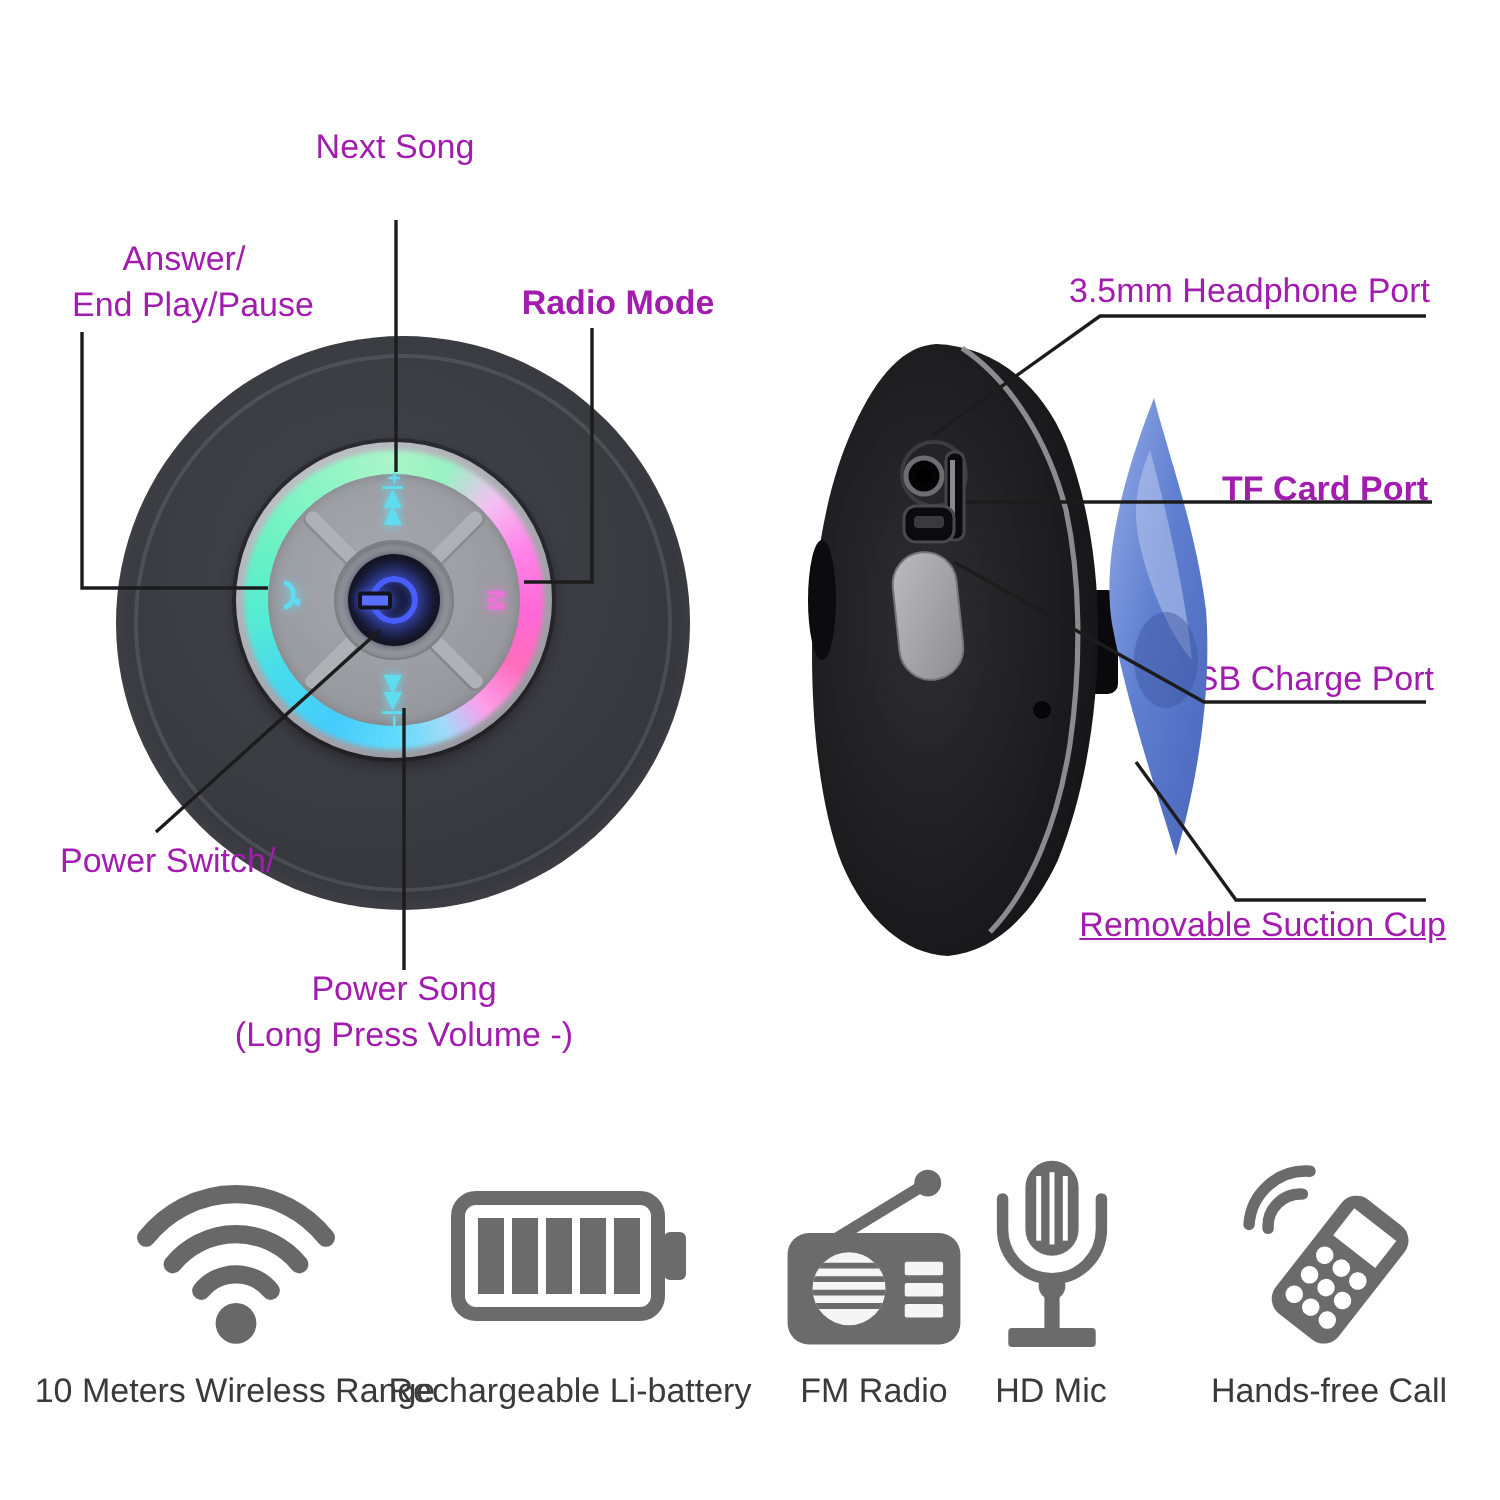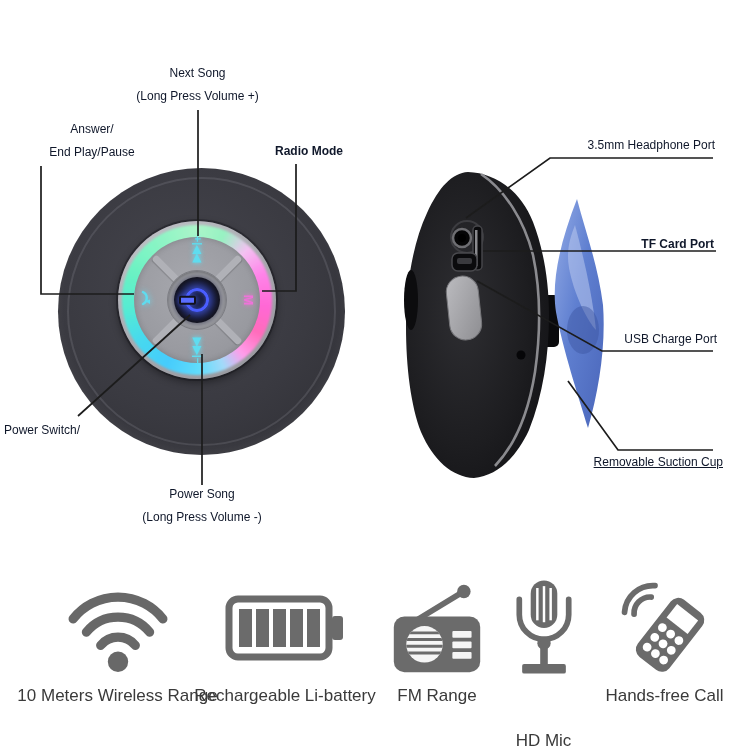--- a/index.html
+++ b/index.html
@@ -1,23 +1,23 @@
 <!DOCTYPE html>
 <html><head>
 <meta charset="utf-8">
 <style>
   html,body{margin:0;padding:0;background:#fff;}
   .stage{position:relative;width:750px;height:750px;background:#ffffff;overflow:hidden;
          font-family:"Liberation Sans",sans-serif;}
 
   
-  .lbl{position:absolute;font-size:12px;line-height:23px;color:#0f172a;white-space:nowrap;}
+  .lbl{position:absolute;font-size:17px;line-height:23px;color:#a21caf;white-space:nowrap;}
   .ta-c{text-align:center;}
   .ta-r{text-align:right;margin-left:32px;}
-  .ta-l{text-align:center;}
+  .ta-l{text-align:center;margin-left:26px;}
 
   
   .speaker-front{position:absolute;left:58px;top:168px;width:287px;height:287px;border-radius:50%;
     background:radial-gradient(circle at 44% 40%, #45454d 0%, #3a3a41 55%, #323238 85%, #2e2e34 100%);
     box-shadow:inset 0 -5px 10px rgba(255,255,255,0.05);}
   .speaker-front::after{content:"";position:absolute;inset:9px;border-radius:50%;
     border:2px solid rgba(150,152,160,0.22);}
   .control-bezel{position:absolute;left:60px;top:53px;width:158px;height:158px;border-radius:50%;
     background:linear-gradient(145deg,#c4c5cb 0%,#a8a9af 50%,#94959b 100%);
     box-shadow:0 0 0 2px rgba(15,15,20,0.35), 0 3px 9px rgba(0,0,0,0.45);}
@@ -166,21 +166,20 @@
       <path d="M202,354 L202,485"></path>
       <path d="M713,158 L550,158 L466,218"></path>
       <path d="M716,251 L483,251"></path>
       <path d="M477,281 L602,351 L713,351"></path>
       <path d="M568,381 L618,450 L713,450"></path>
     </g>
   </svg>
 
   <div class="lbl ta-c" style="left:75px;top:62px;width:245px;">
     <div>Next Song</div>
-    <div>(Long Press Volume +)</div>
   </div>
 
   <div class="lbl ta-c" style="left:0px;top:118px;width:112px;padding-left:36px;">
     <div>Answer/</div>
     <div>End Play/Pause</div>
   </div>
 
   <div class="lbl ta-c" style="left:250px;top:140px;width:118px;font-weight:bold;">
     <div>Radio Mode</div>
   </div>
@@ -259,24 +258,24 @@
           <line x1="16" y1="68" x2="58" y2="68"></line>
           <line x1="16" y1="75" x2="58" y2="75"></line>
         </g>
         <g fill="#f5f5f5">
           <rect x="66" y="52" width="20" height="7" rx="1"></rect>
           <rect x="66" y="63" width="20" height="7" rx="1"></rect>
           <rect x="66" y="74" width="20" height="7" rx="1"></rect>
         </g>
       </svg>
     </div>
-    <div class="f-label">FM Range</div>
-  </div>
-
-  <div class="feature" style="left:486px;width:115px;gap:45px;">
+    <div class="f-label">FM Radio</div>
+  </div>
+
+  <div class="feature" style="left:468px;width:115px;">
     <div class="icon-box">
       <svg width="76" height="103" viewBox="0 0 80 105">
         <rect x="26" y="4" width="28" height="50" rx="14" fill="#6b6b6b"></rect>
         <g stroke="#fff" stroke-width="2.6">
           <line x1="33" y1="12" x2="33" y2="46"></line>
           <line x1="40" y1="10" x2="40" y2="48"></line>
           <line x1="47" y1="12" x2="47" y2="46"></line>
         </g>
         <path d="M14,24 L14,40 A26,26 0 0 0 66,40 L66,24" fill="none" stroke="#6b6b6b" stroke-width="6" stroke-linecap="round"></path>
         <circle cx="40" cy="70" r="7" fill="#6b6b6b"></circle>

